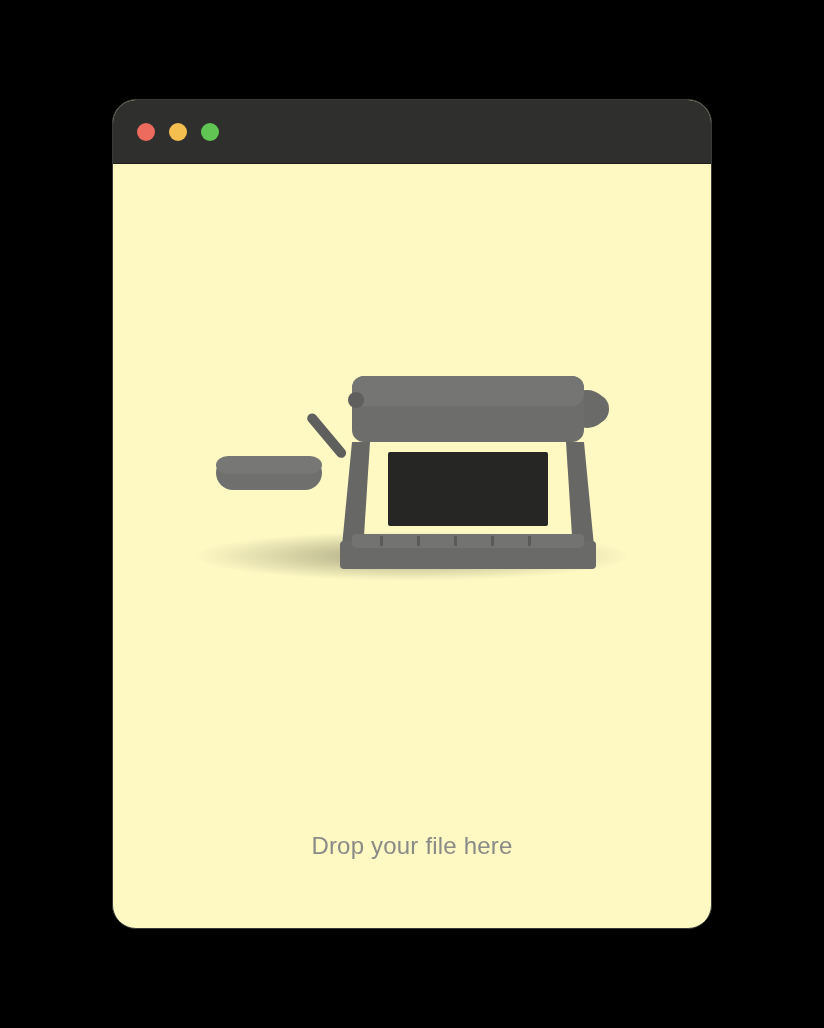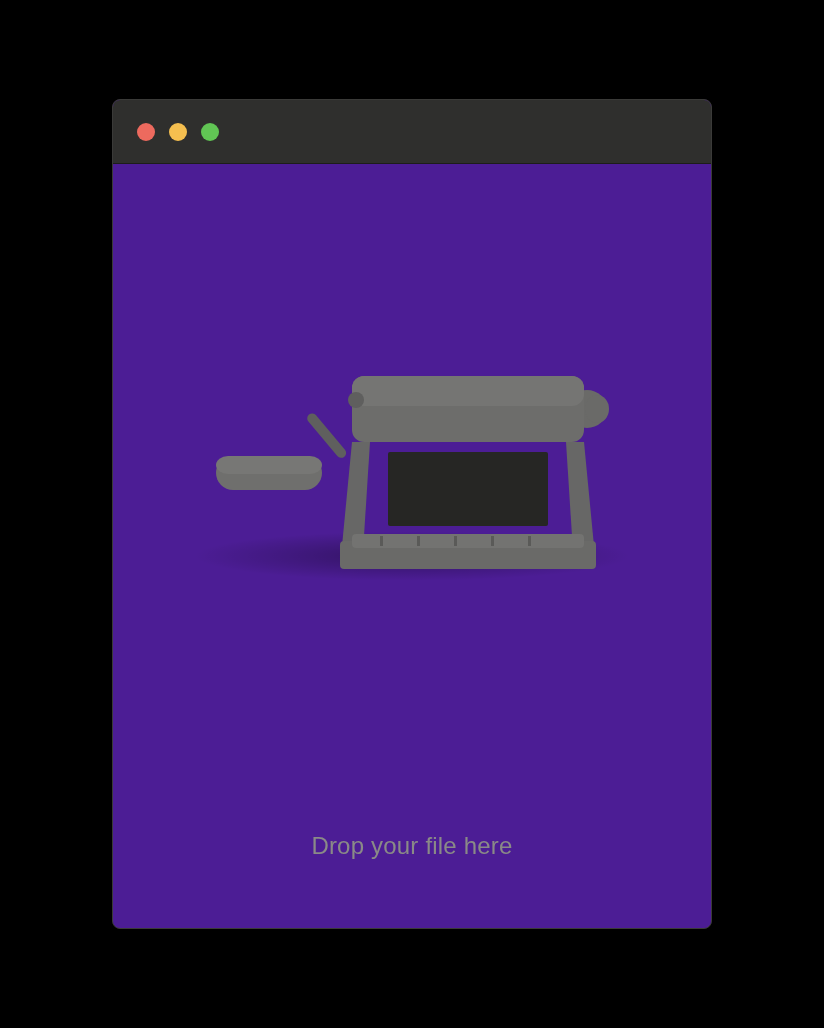--- a/index.html
+++ b/index.html
@@ -14,22 +14,22 @@
       background: #000000;
       display: flex;
       align-items: center;
       justify-content: center;
       font-family: -apple-system, BlinkMacSystemFont, "Segoe UI", Helvetica, Arial, sans-serif;
     }
     
     .window {
       width: 600px;
       height: 830px;
-      background: #4c1d95;
-      border-radius: 8px;
+      background: #fef9c3;
+      border-radius: 24px;
       border: 1px solid #3a3a38;
       overflow: hidden;
       display: flex;
       flex-direction: column;
       box-shadow: 0 20px 60px rgba(0,0,0,0.5);
     }
     
     .titlebar {
       height: 64px;
       background: #2f2f2d;

